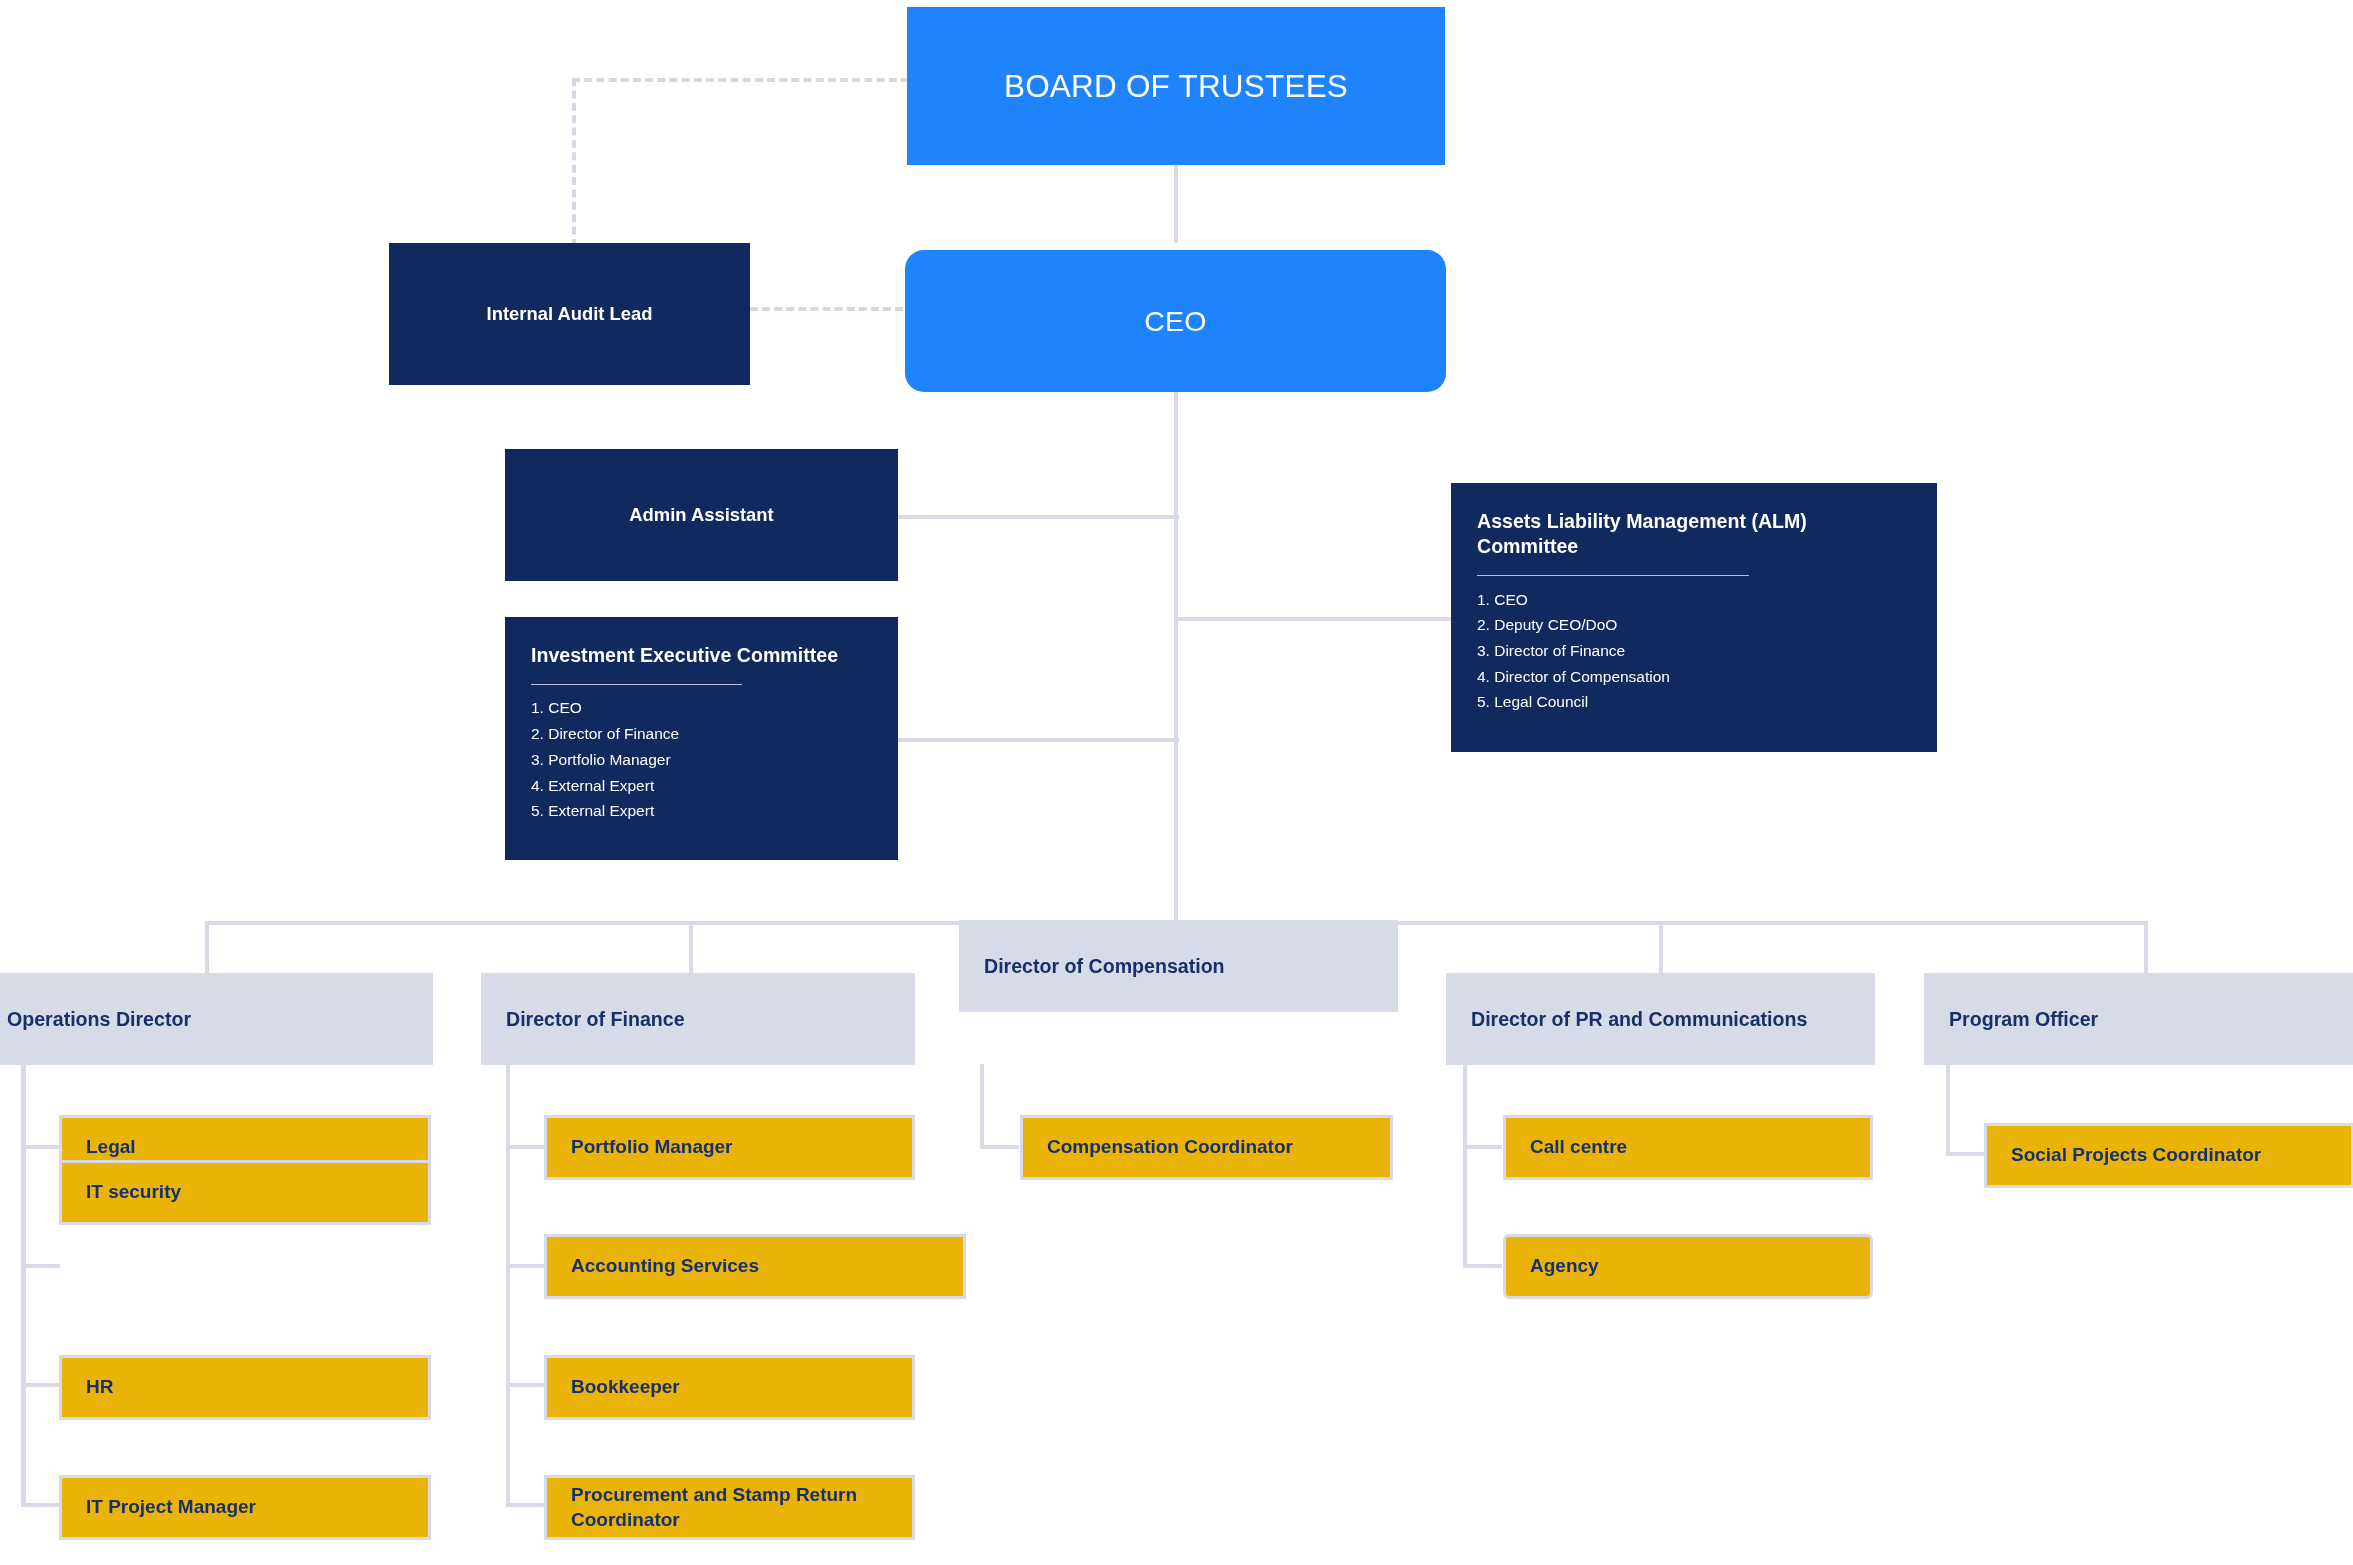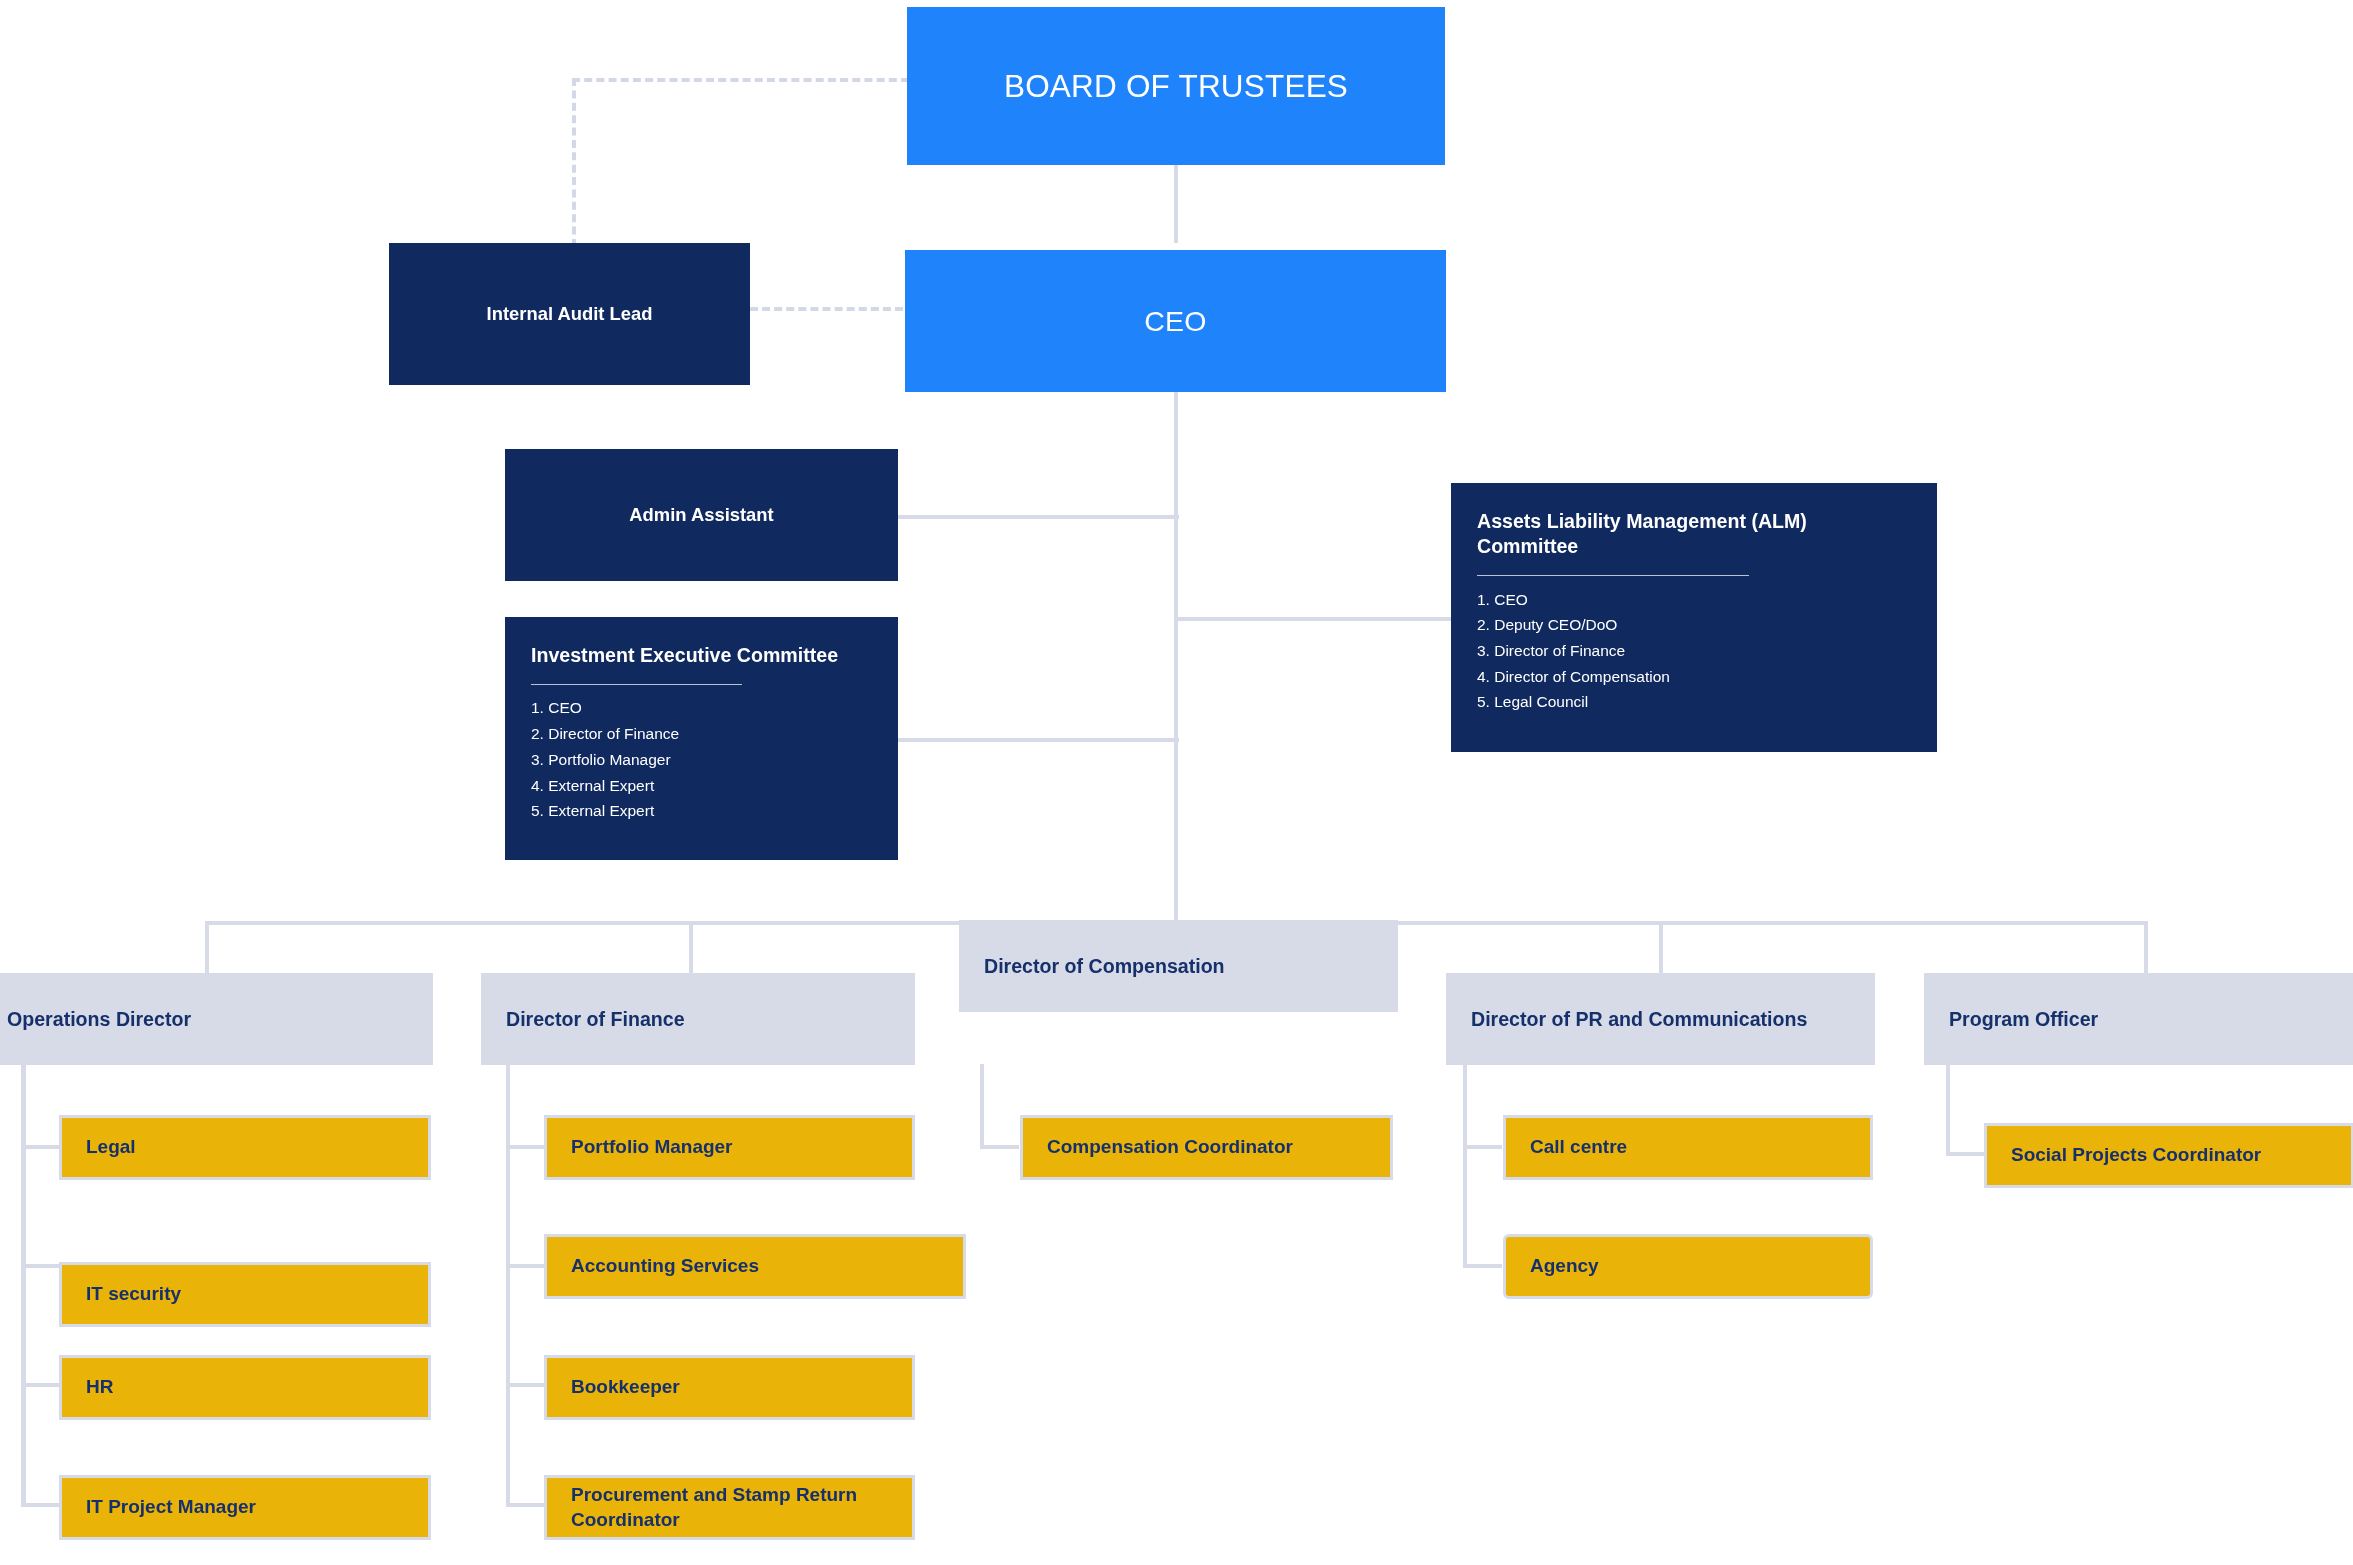--- a/index.html
+++ b/index.html
@@ -185,21 +185,21 @@
   <div class="conn h" style="left:1463px; top:1145px; width:39px;"></div>
   <div class="conn h" style="left:1463px; top:1264px; width:39px;"></div>
 
   <div class="conn v" style="left:1946px; top:1064px; height:92px;"></div>
   <div class="conn h" style="left:1946px; top:1152px; width:39px;"></div>
 
   <div class="node accent" style="left:907px; top:0px; width:538px; height:158px;">
     <span class="node-label">BOARD OF TRUSTEES</span>
   </div>
 
-  <div class="node accent small" style="left:905px; top:243px; width:541px; height:142px;">
+  <div class="node accent small" style="left:905px; top:243px; width:541px; height:142px;border-radius:19px;">
     <span class="node-label">CEO</span>
   </div>
 
   <div class="node navy centered" style="left:389px; top:243px; width:361px; height:142px;">
     <span class="node-label">Internal Audit Lead</span>
   </div>
 
   <div class="node navy centered" style="left:505px; top:449px; width:393px; height:132px;">
     <span class="node-label">Admin Assistant</span>
   </div>
@@ -244,21 +244,21 @@
     <span class="node-label">Director of PR and Communications</span>
   </div>
 
   <div class="node director" style="left:1924px; top:973px; width:452px; height:92px;">
     <span class="node-label">Program Officer</span>
   </div>
 
   <div class="node leaf" style="left:59px; top:1115px; width:372px; height:65px;">
     <span class="node-label">Legal</span>
   </div>
-  <div class="node leaf" style="left:59px; top:1262px; width:372px; height:65px;">
+  <div class="node leaf" style="left:59px; top:1160px; width:372px; height:65px;">
     <span class="node-label">IT security</span>
   </div>
   <div class="node leaf" style="left:59px; top:1355px; width:372px; height:65px;">
     <span class="node-label">HR</span>
   </div>
   <div class="node leaf" style="left:59px; top:1475px; width:372px; height:65px;">
     <span class="node-label">IT Project Manager</span>
   </div>
 
   <div class="node leaf" style="left:544px; top:1115px; width:371px; height:65px;">

